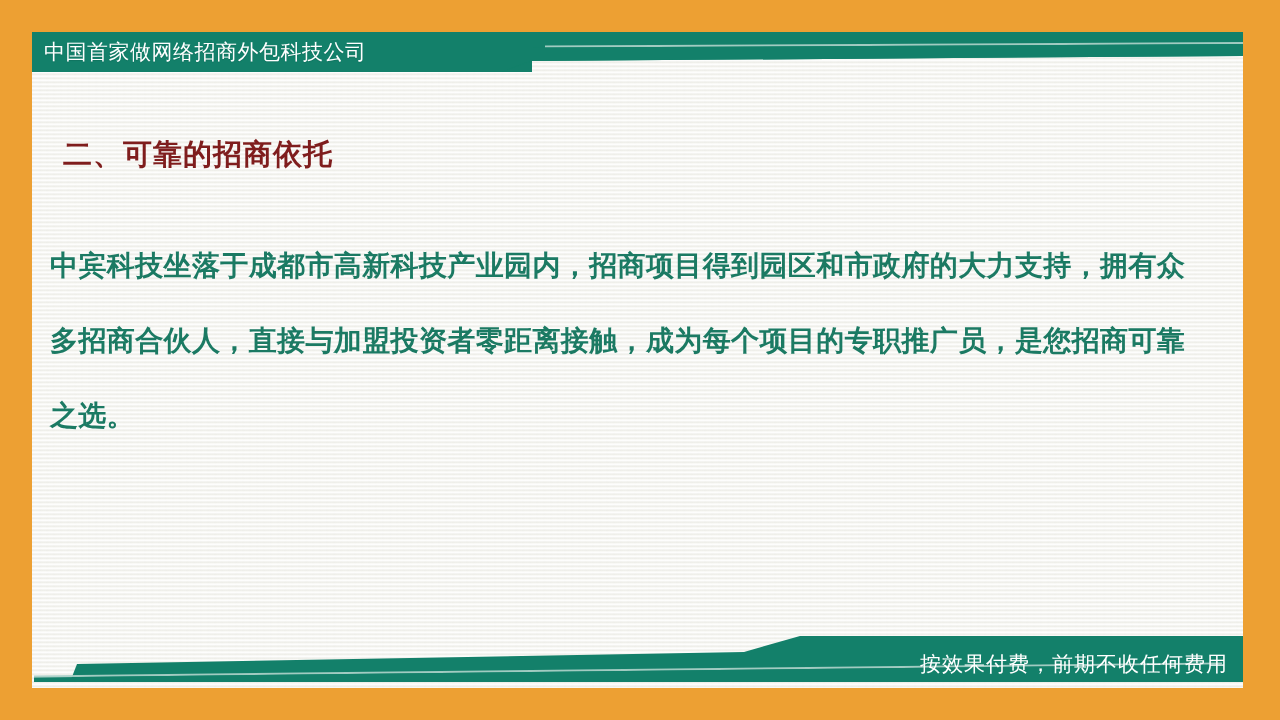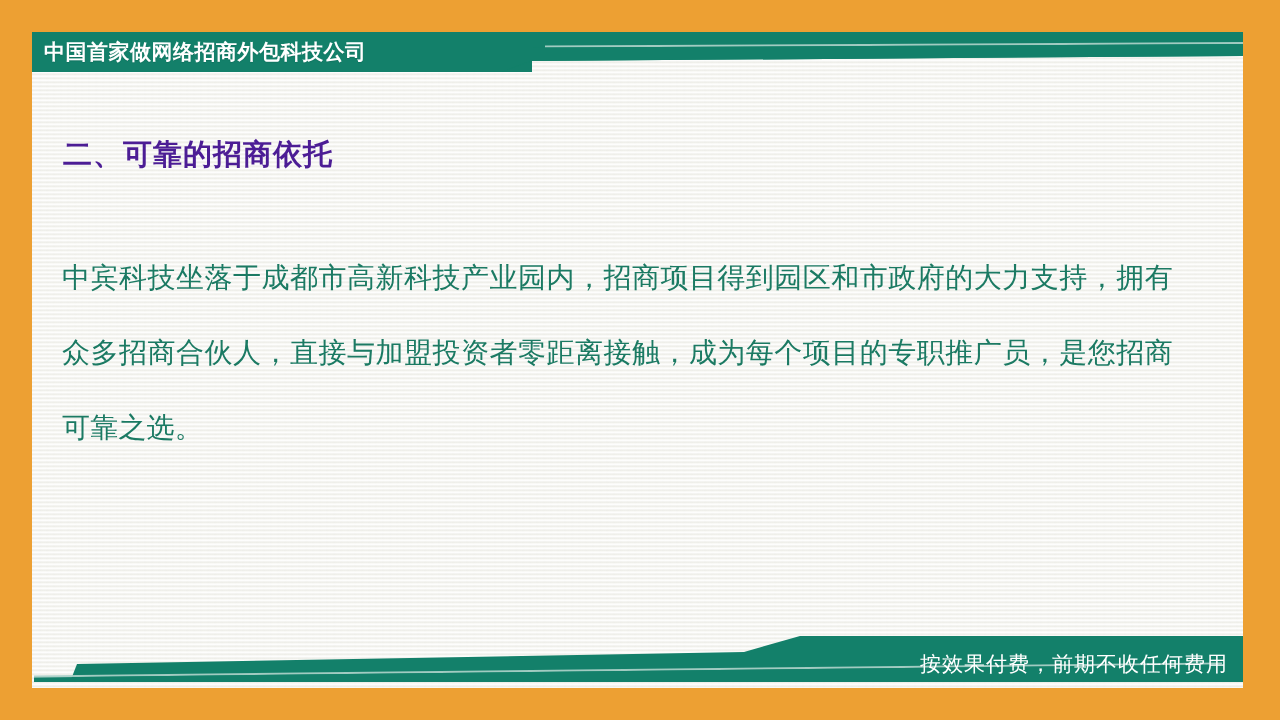--- a/index.html
+++ b/index.html
@@ -62,21 +62,21 @@
   #header-band svg { display: block; width: 100%; height: 100%; }
 
   #header-title {
     position: absolute;
     left: 44px;
     top: 33px;
     height: 38px;
     line-height: 38px;
     color: #ffffff;
     font-size: 21px;
-    font-weight: bold;
+    font-weight: normal;
     letter-spacing: 0.5px;
     white-space: nowrap;
     text-shadow: 0 1px 1px rgba(0,0,0,0.10);
   }
 
   
   #footer-band {
     position: absolute;
     left: 32px;
     top: 636px;
@@ -99,39 +99,39 @@
     white-space: nowrap;
   }
 
   
   #heading {
     position: absolute;
     left: 63px;
     top: 135px;
     font-size: 29px;
     font-weight: bold;
-    color: #4c1d95;
+    color: #7f1d1d;
     letter-spacing: 1px;
     white-space: nowrap;
   }
 
   #body-copy {
     position: absolute;
     left: 50px;
     top: 228px;
     width: 1135px;
     font-family: "Liberation Serif", "DejaVu Serif", serif;
     font-size: 28px;
     line-height: 75px;
     color: #1b7a63;
     letter-spacing: 0.2px;
     text-align: justify;
     text-justify: inter-character;
   }
-  #body-copy p { margin: 12px; }
+  #body-copy p { margin: 0; font-weight: bold; }
 </style>
 </head>
 <body>
 
 <div id="slide">
 
   <div id="paper"></div>
 
   <div id="header-band">
     <svg viewBox="0 0 1211 40" preserveAspectRatio="none">

